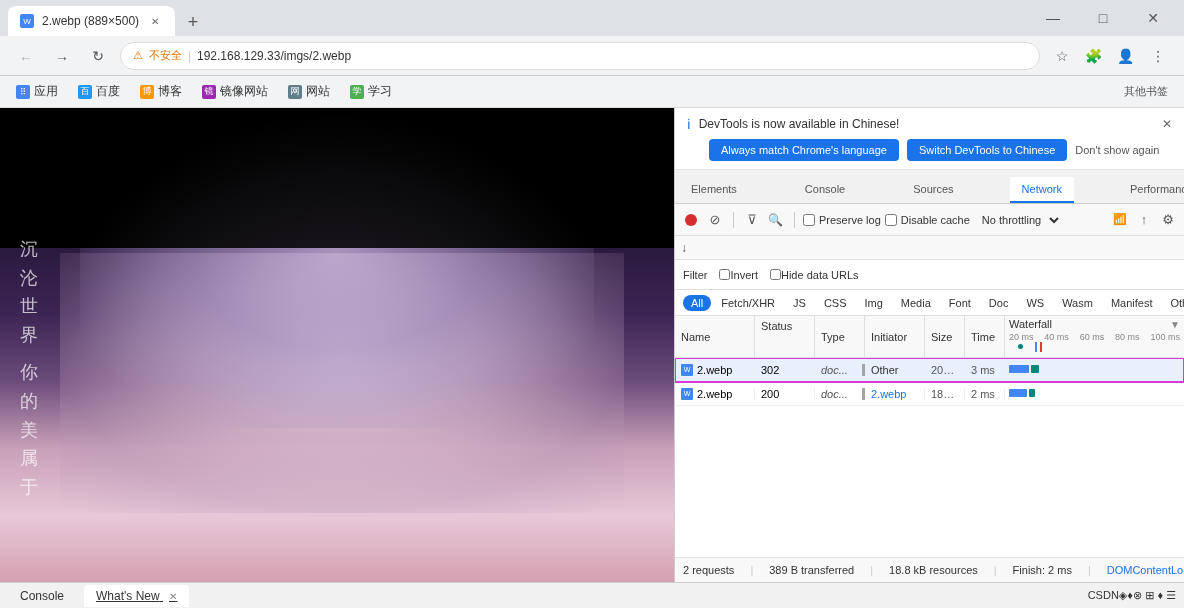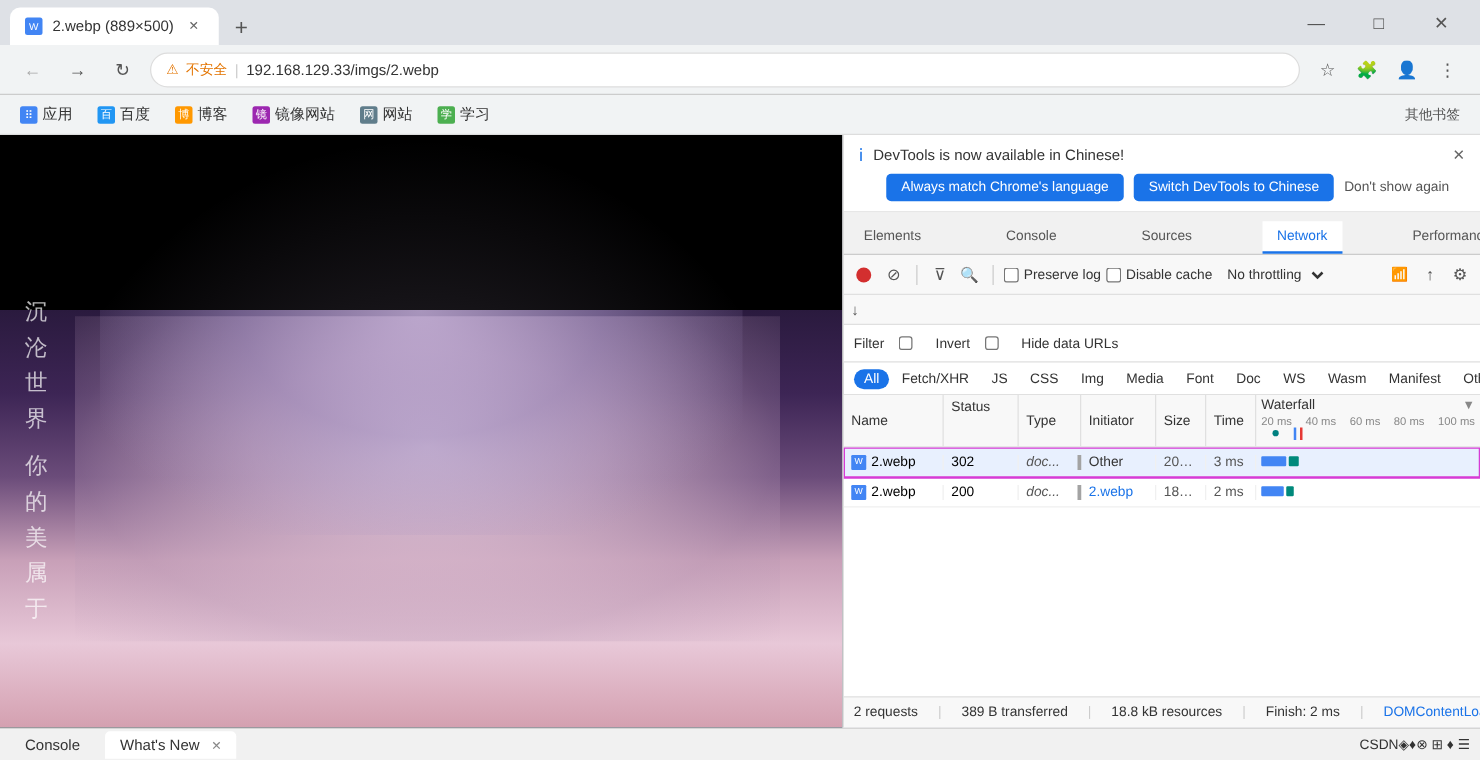--- a/index.html
+++ b/index.html
@@ -70,21 +70,21 @@
     .checkbox-label input { width: 12px; height: 12px; }
     .throttle-select { font-size: 11px; border: none; background: transparent; color: #333; cursor: pointer; padding: 0 4px; }
     .toolbar-right { margin-left: auto; display: flex; align-items: center; gap: 4px; }
 
     
     .network-toolbar2 { height: 24px; background: #f8f8f8; display: flex; align-items: center; padding: 0 6px; border-bottom: 1px solid #e0e0e0; }
     .download-icon { font-size: 12px; color: #555; cursor: pointer; }
 
     
     .filter-bar { height: 30px; background: white; display: flex; align-items: center; padding: 0 8px; gap: 12px; border-bottom: 1px solid #e0e0e0; }
-    .filter-check { display: flex; align-items: center; gap: 18px; font-size: 11px; color: #333; }
+    .filter-check { display: flex; align-items: center; gap: 0; font-size: 11px; color: #333; }
     .filter-check input { width: 11px; height: 11px; }
 
     
     .type-filter-bar { height: 26px; background: white; display: flex; align-items: center; padding: 0 8px; gap: 2px; border-bottom: 1px solid #e0e0e0; overflow-x: auto; }
     .type-btn { padding: 2px 8px; font-size: 11px; border-radius: 3px; cursor: pointer; color: #333; white-space: nowrap; }
     .type-btn.active { background: #1a73e8; color: white; border-radius: 10px; }
 
     
     .blocked-filter-bar { height: 26px; background: white; display: flex; align-items: center; padding: 0 8px; gap: 12px; border-bottom: 1px solid #e0e0e0; }
     .blocked-check { display: flex; align-items: center; gap: 4px; font-size: 11px; color: #333; }
@@ -116,21 +116,21 @@
 
     
     .devtools-status { height: 24px; background: #f8f8f8; border-top: 1px solid #e0e0e0; display: flex; align-items: center; padding: 12px 8px; gap: 16px; font-size: 11px; color: #333; }
     .status-item { white-space: nowrap; }
     .status-item.blue { color: #1a73e8; }
     .status-sep { color: #ccc; }
 
     
     .bottom-bar { height: 26px; background: #f1f1f1; display: flex; align-items: center; padding: 0 8px; border-top: 1px solid #ccc; gap: 8px; }
     .bottom-tab { padding: 4px 12px; font-size: 12px; color: #333; cursor: pointer; border-radius: 4px 4px 0 0; }
-    .bottom-tab.active { background: white; }
+    .bottom-tab.active { background: white; text-decoration: underline; }
     .bottom-tab-close { font-size: 10px; color: #888; margin-left: 6px; cursor: pointer; }
     .bottom-right { margin-left: auto; display: flex; align-items: center; gap: 8px; }
     .system-tray { display: flex; align-items: center; gap: 6px; font-size: 11px; color: #333; }
   </style>
 </head>
 <body>
 
 <div class="browser-frame">
 
   <div class="title-bar">

